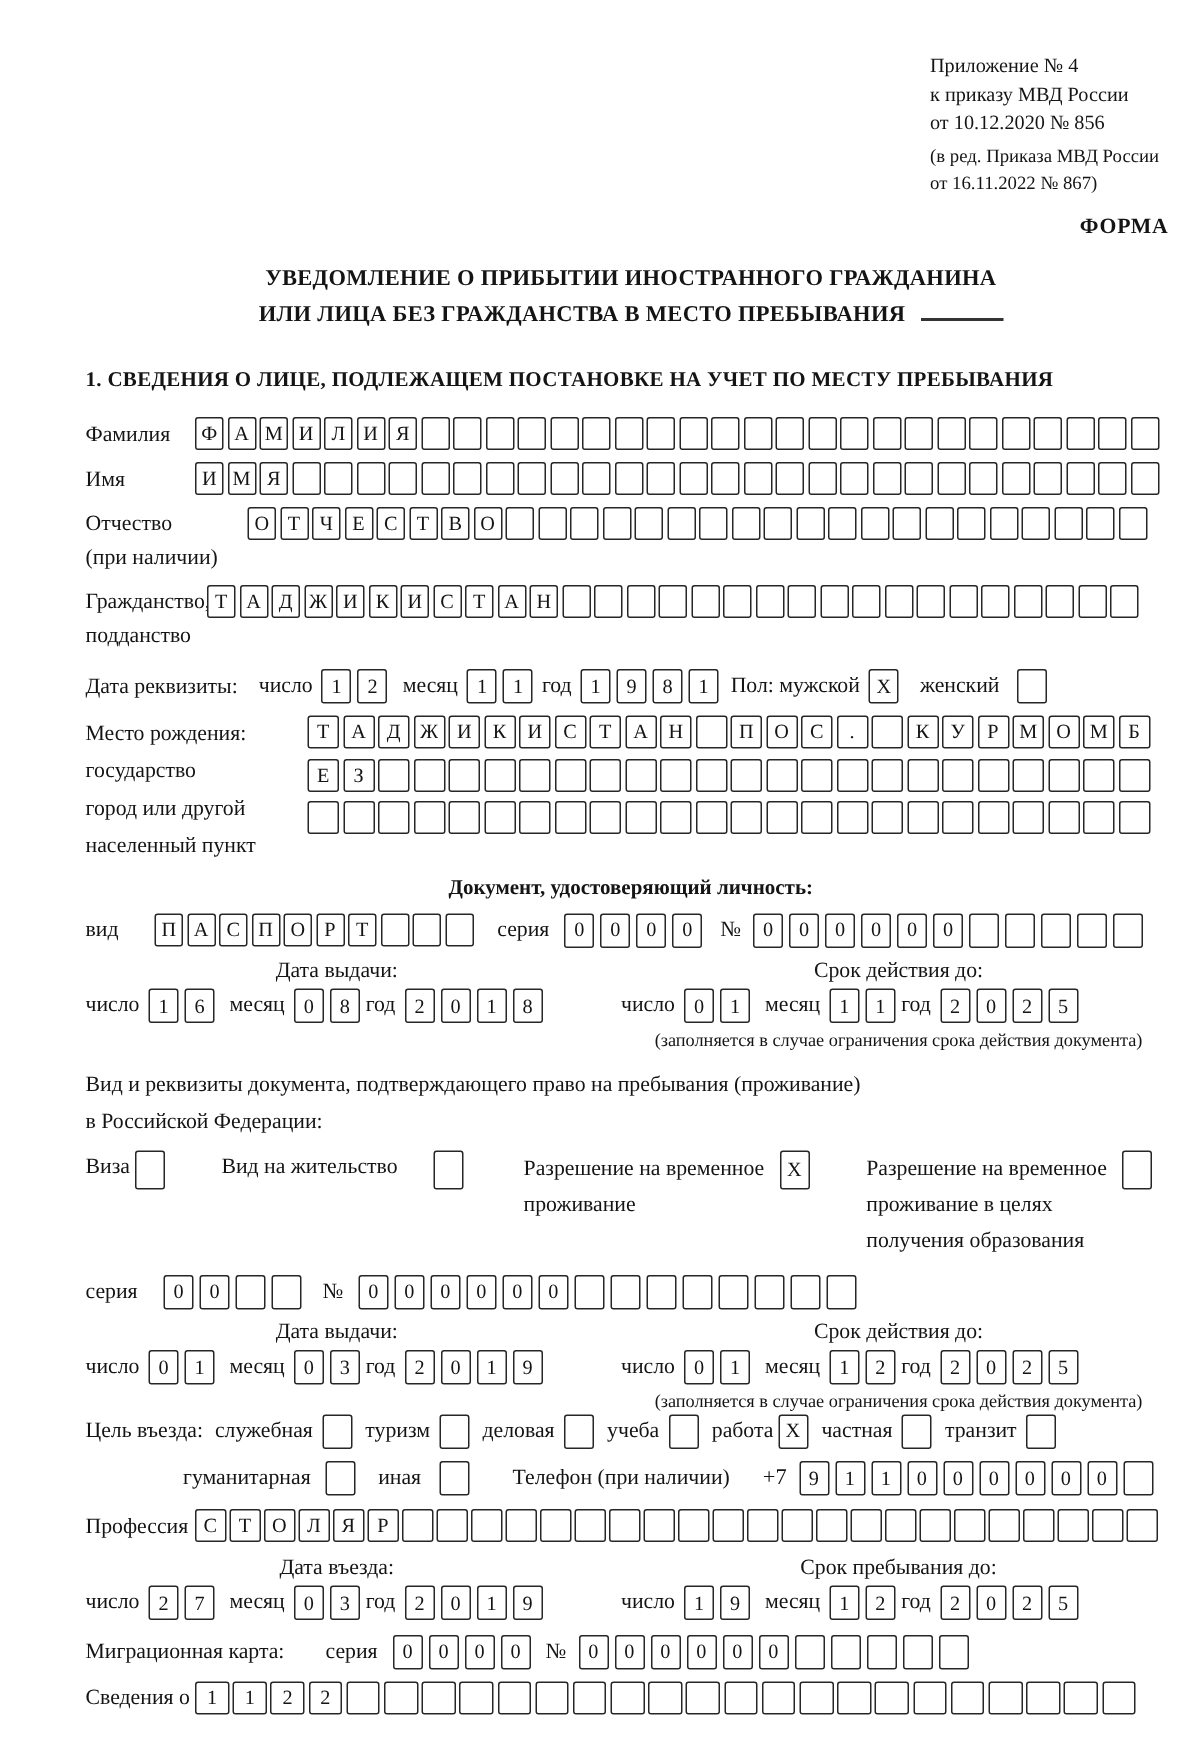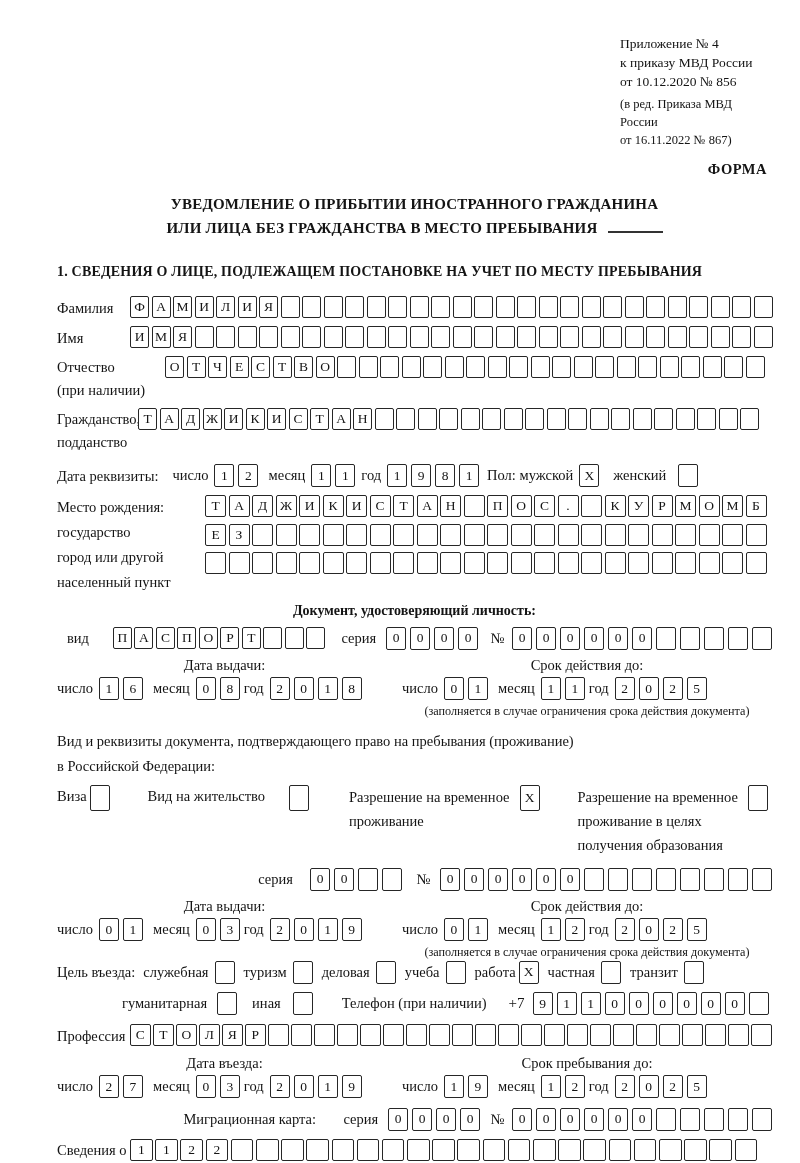--- a/index.html
+++ b/index.html
@@ -1,21 +1,21 @@
 <!DOCTYPE html>
 <html><head>
 <meta charset="utf-8">
 <style>
   html,body{margin:0;padding:0;background:#ffffff;}
   body{
     width:800px;height:1163px;overflow:hidden;
     font-family:"Liberation Serif","DejaVu Serif",serif;
     color:#141414;
   }
-  .page{box-sizing:border-box;width:800px;height:1127px;padding:34px 28px 0 57px;border-radius:10px;}
+  .page{box-sizing:border-box;width:800px;height:1127px;padding:34px 16px 0 57px;border-radius:10px;}
 
   
   .hdr{margin-left:563px;font-size:13.5px;line-height:19px;}
   .hdr .small{font-size:12.5px;line-height:18px;}
   .forma{ text-align:right;padding-right:5px;font-weight:bold;font-size:14.5px;margin-top:12px;letter-spacing:.5px;}
 
   
   .title{text-align:center;font-weight:bold;font-size:15px;line-height:24px;margin-top:14px;letter-spacing:.2px;}
   .blank-line{display:inline-block;width:55px;border-bottom:2px solid #333;margin-left:10px;vertical-align:baseline;}
   .sec-heading{font-weight:bold;font-size:14px;margin-top:24px;letter-spacing:.2px;}
@@ -49,21 +49,21 @@
   .bd-row{display:flex;align-items:center;margin-top:10px;flex-wrap:nowrap;}
   .bd-row .flabel{line-height:22px;}
 
   
   .bp-row{margin-top:8px;}
   .bp-labels{width:148px;flex:none;font-size:14.5px;line-height:25px;}
   .bp-cells .cells{display:flex;margin-bottom:6.5px;}
 
   
   .doc-heading{text-align:center;font-weight:bold;font-size:14px;margin-top:8px;}
-  .vid-row{display:flex;align-items:center;margin-top:7px;justify-content:flex-end;}
+  .vid-row{display:flex;align-items:center;margin-top:7px;}
 
   
   .date-pair{display:flex;justify-content:space-between;margin-top:7px;}
   .dp-left{width:335px;flex:none;}
   .dp-right{width:370px;flex:none;}
   .dp-title{text-align:center;font-size:14.5px;margin-bottom:3px;}
   .dp-row{display:flex;align-items:center;}
   .dp-lab{font-size:14.5px;margin-right:6px;}
   .dp-gap{width:10px;flex:none;}
   .dp-note{font-size:12.2px;margin-top:4px;text-align:center;white-space:nowrap;}

